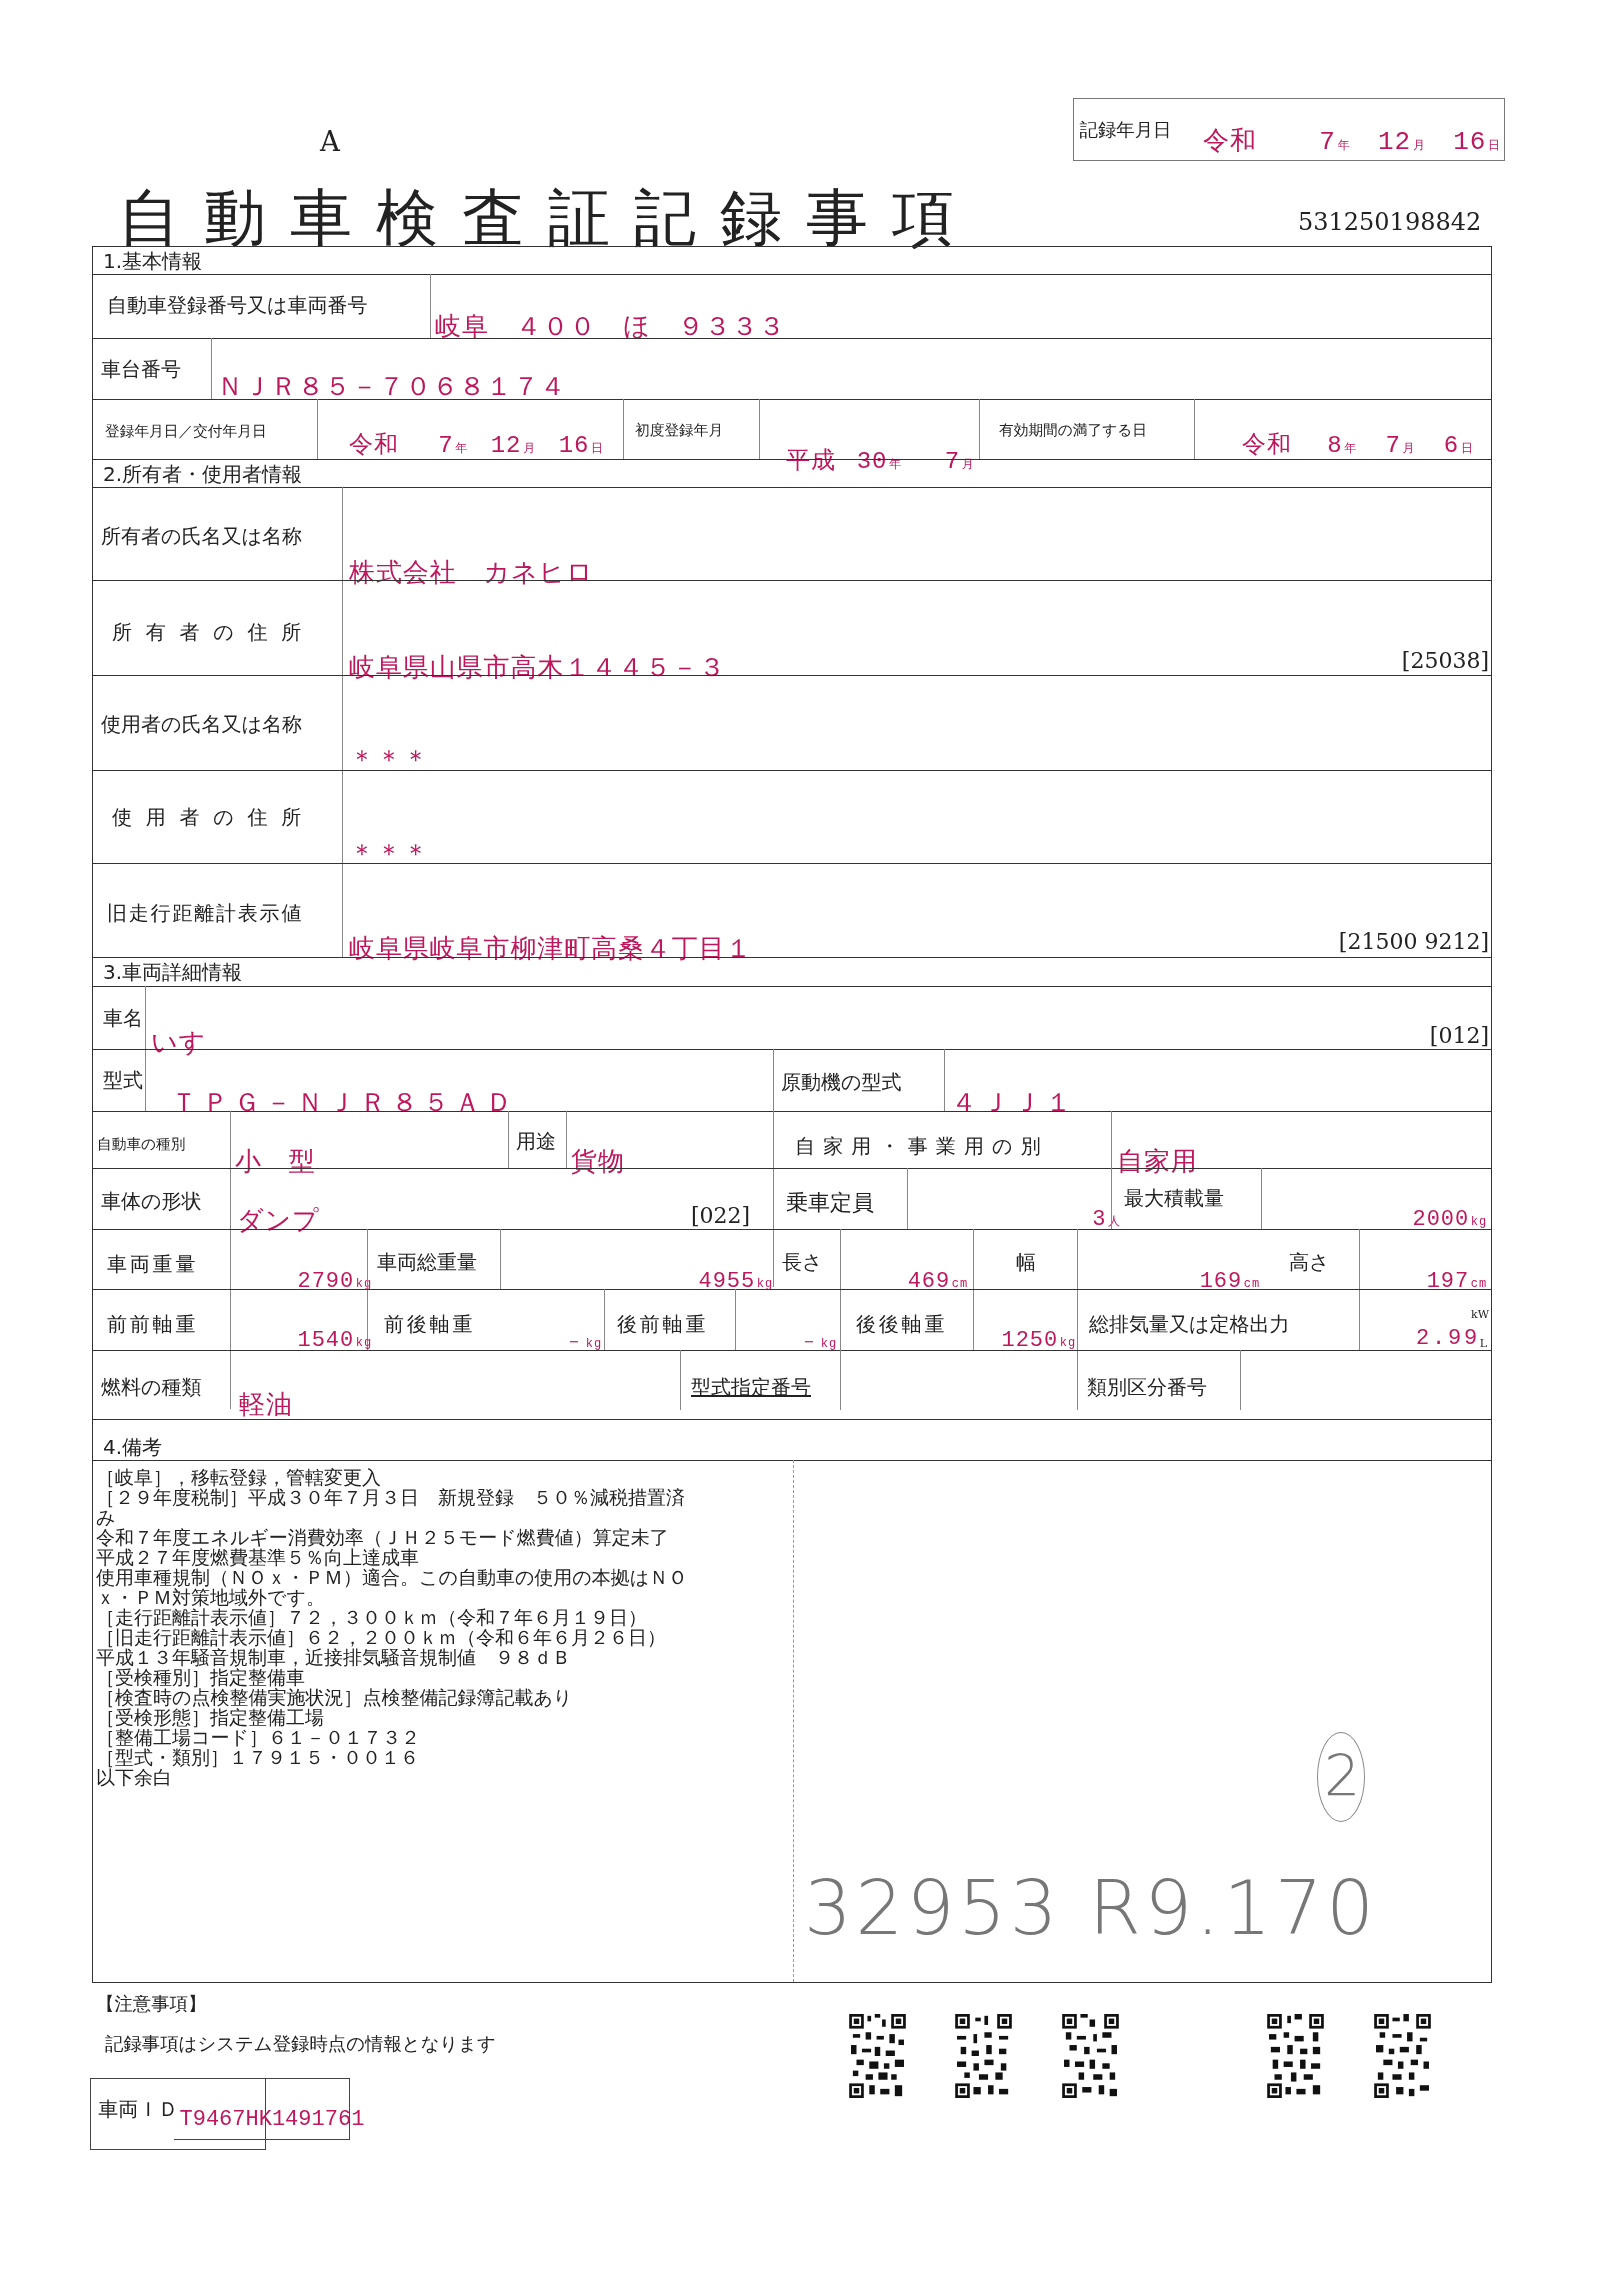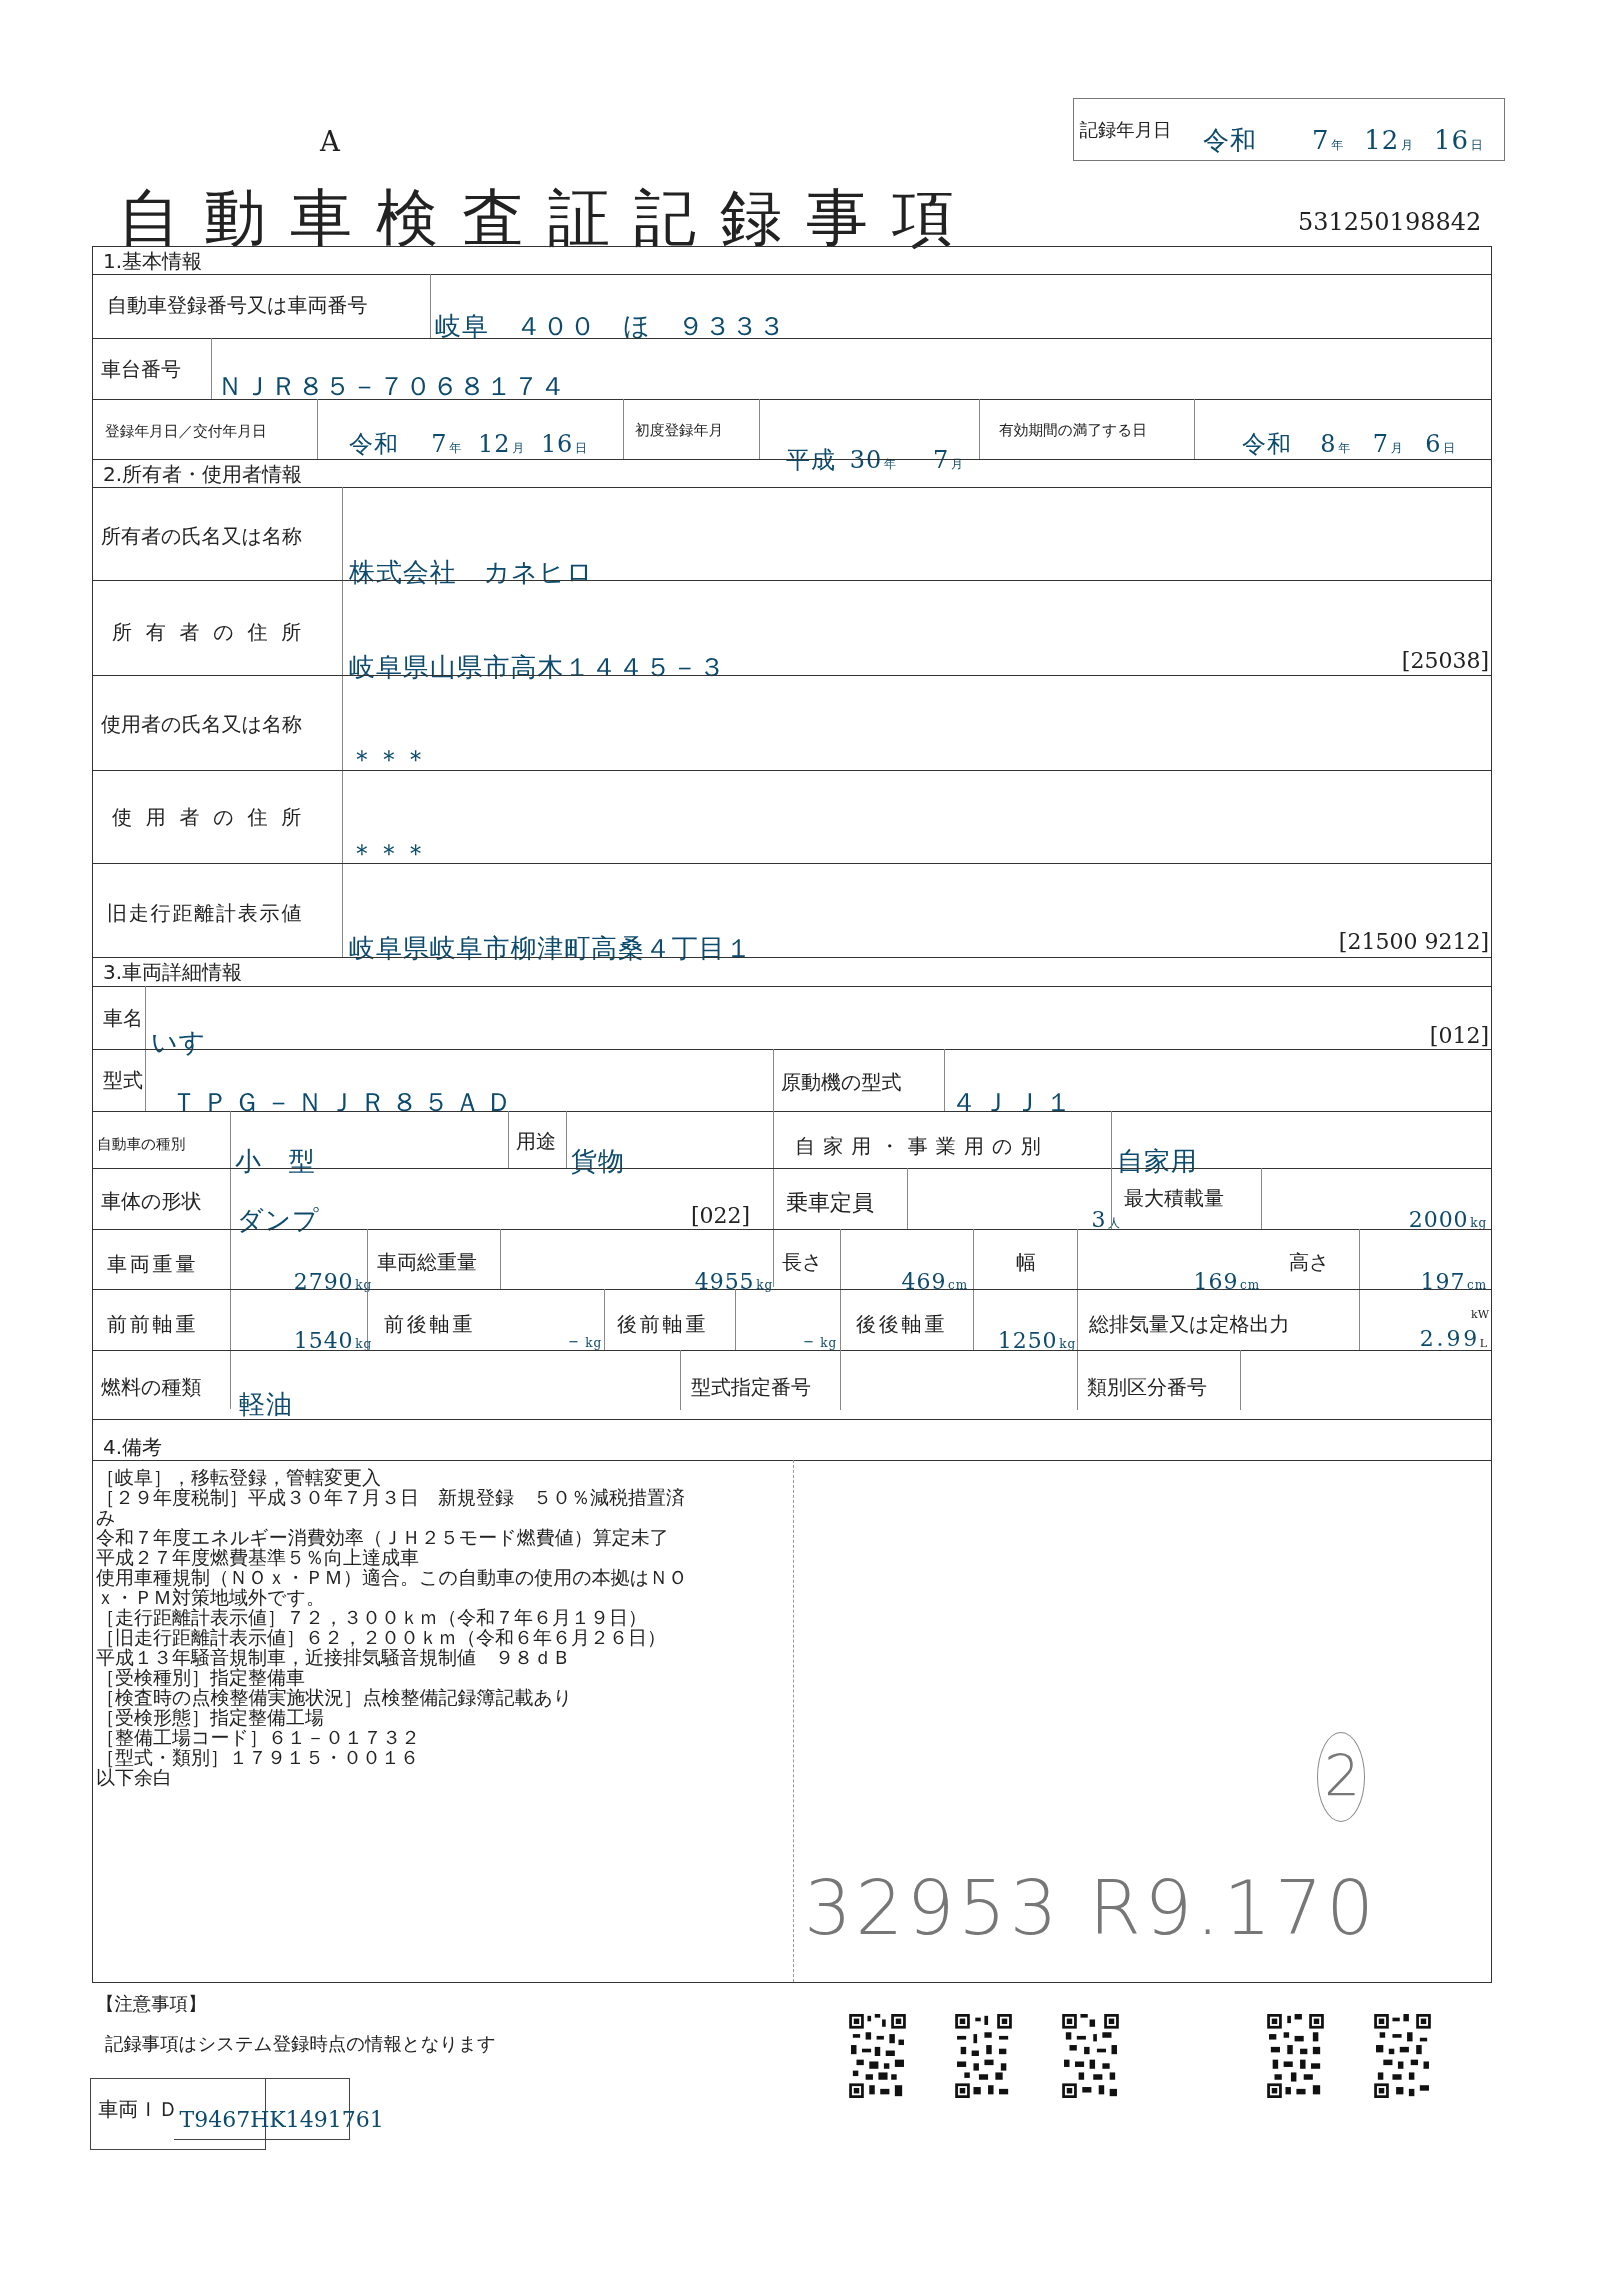--- a/index.html
+++ b/index.html
@@ -5,21 +5,21 @@
   html, body { margin:0; padding:0; background:#ffffff; }
   body { width:1616px; height:2285px; position:relative; overflow:hidden;
          font-family:"DejaVu Serif", "Liberation Serif", serif; color:#222; }
   .abs { position:absolute; }
   .box { position:absolute; border:1.8px solid #333; box-sizing:border-box; }
   .hl { position:absolute; height:0; border-top:1.8px solid #333; }
   .vl { position:absolute; width:0; border-left:0.9px solid #888; }
   .vl.dash { border-left:0.9px dashed #999; }
   .lbl { position:absolute; font-family:"DejaVu Sans", "Liberation Sans", sans-serif; font-size:20px; color:#222; white-space:nowrap; }
   .lbl.xs { font-size:14.7px; }
-  .val { position:absolute; font-size:26px; white-space:nowrap; color:#0c4a6e; letter-spacing:0.9px; }
+  .val { position:absolute; font-size:26px; white-space:nowrap; color:#be185d; letter-spacing:0.9px;font-family:Liberation Mono, monospace; }
   .val.wide { letter-spacing:13px; }
   .unit { font-size:12px; margin-left:1.8px; }
   .sect { position:absolute; font-family:"DejaVu Sans", "Liberation Sans", sans-serif; font-size:20px; left:103px; white-space:nowrap; }
   .code { position:absolute; font-size:22px; white-space:nowrap; }
   .title { position:absolute; left:118px; top:176px; font-size:62px; letter-spacing:24px; font-family:"DejaVu Serif", serif; white-space:nowrap; }
   .remarks { position:absolute; left:96px; top:1467px; width:698px; font-family:"DejaVu Sans", "Liberation Sans", sans-serif; font-size:19px; line-height:20px; }
   .remarks div { white-space:nowrap; }
   .hand { position:absolute; font-family:"DejaVu Sans", sans-serif; color:#777; font-weight:200; }
   .qr { position:absolute; width:57px; height:84px; }
 </style>
@@ -182,21 +182,21 @@
 <div class="val" style="right:540px;top:1328px;font-size:22px;"><span>1250</span><span class="unit">kg</span></div>
 <div class="lbl" style="left:1089px;top:1311px;">総排気量又は定格出力</div>
 <div class="val" style="right:136px;top:1326px;font-size:22px;letter-spacing:2.8px;"><span>2.99</span></div>
 <div class="abs" style="right:127px;top:1308px;font-size:11px;">kW</div>
 <div class="abs" style="right:129px;top:1337px;font-size:11px;">L</div>
 <div class="hl" style="left:92px;top:1350px;width:1400px;"></div>
 
 <div class="lbl" style="left:101px;top:1374px;">燃料の種類</div>
 <div class="val" style="left:239px;top:1387px;text-align:center;">軽油</div>
 <div class="vl" style="left:680px;top:1350px;height:60px;"></div>
-<div class="lbl" style="left:691px;top:1374px;">型式指定番号</div>
+<div class="lbl" style="left:691px;top:1374px;text-decoration:underline;">型式指定番号</div>
 <div class="vl" style="left:840px;top:1350px;height:60px;"></div>
 <div class="lbl" style="left:1087px;top:1374px;">類別区分番号</div>
 <div class="vl" style="left:1240px;top:1350px;height:60px;"></div>
 <div class="hl" style="left:92px;top:1419px;width:1400px;"></div>
 
 <div class="sect" style="top:1434px;">4.備考</div>
 <div class="hl" style="left:92px;top:1460px;width:1400px;"></div>
 <div class="vl dash" style="left:793px;top:1460px;height:522px;"></div>
 
 <div class="remarks">

